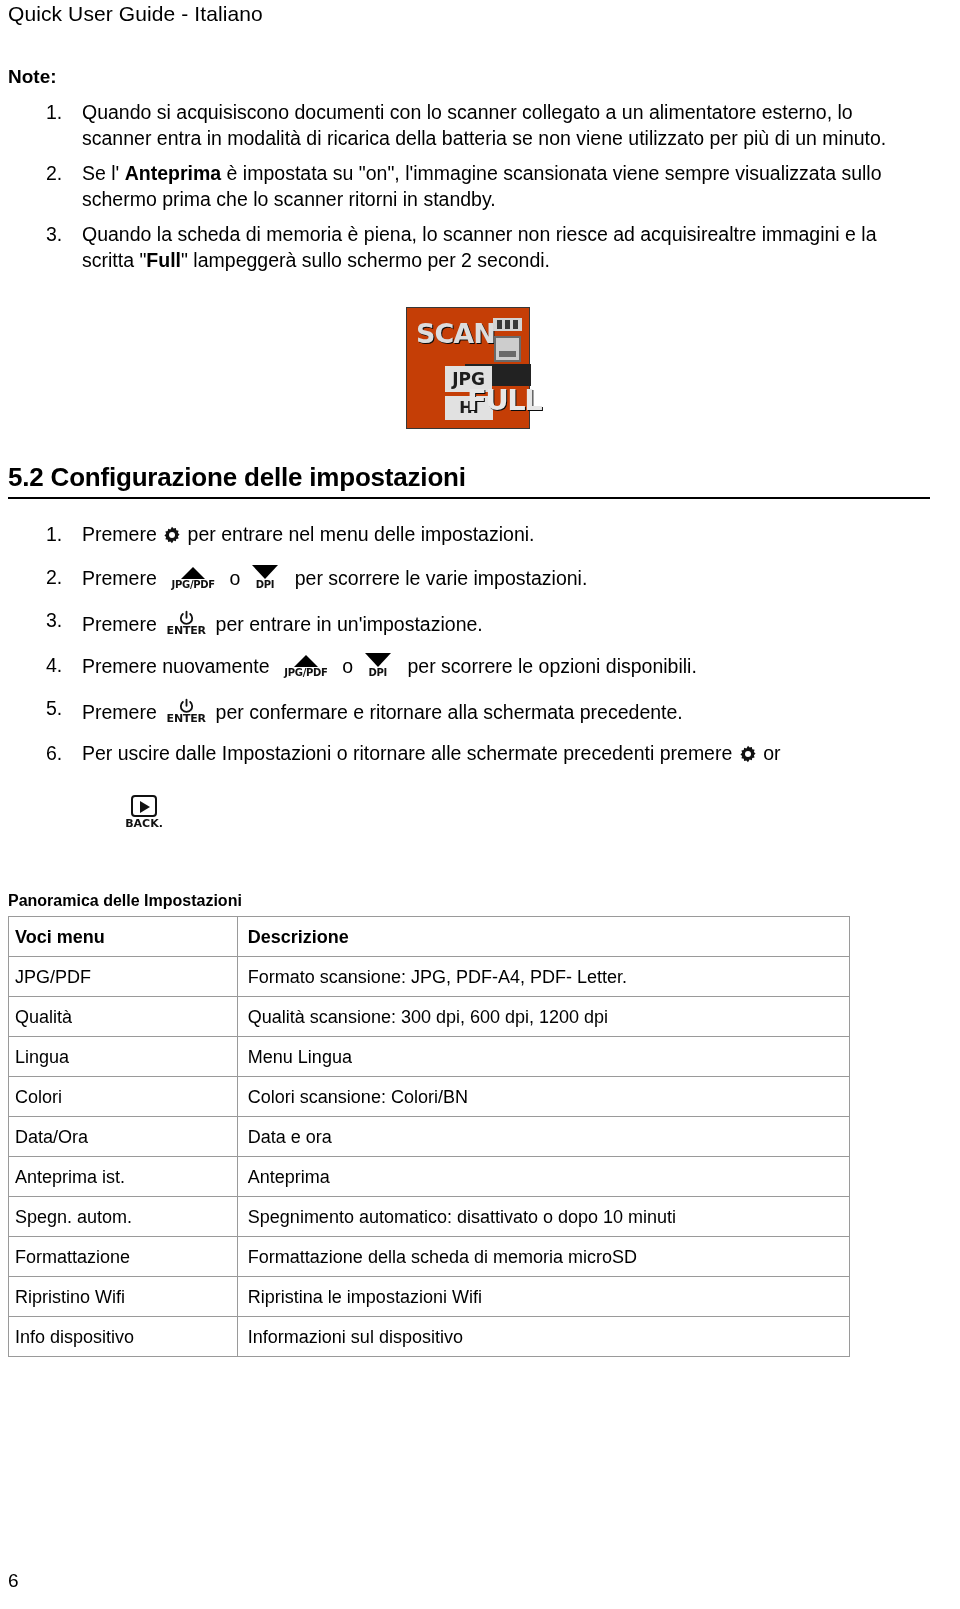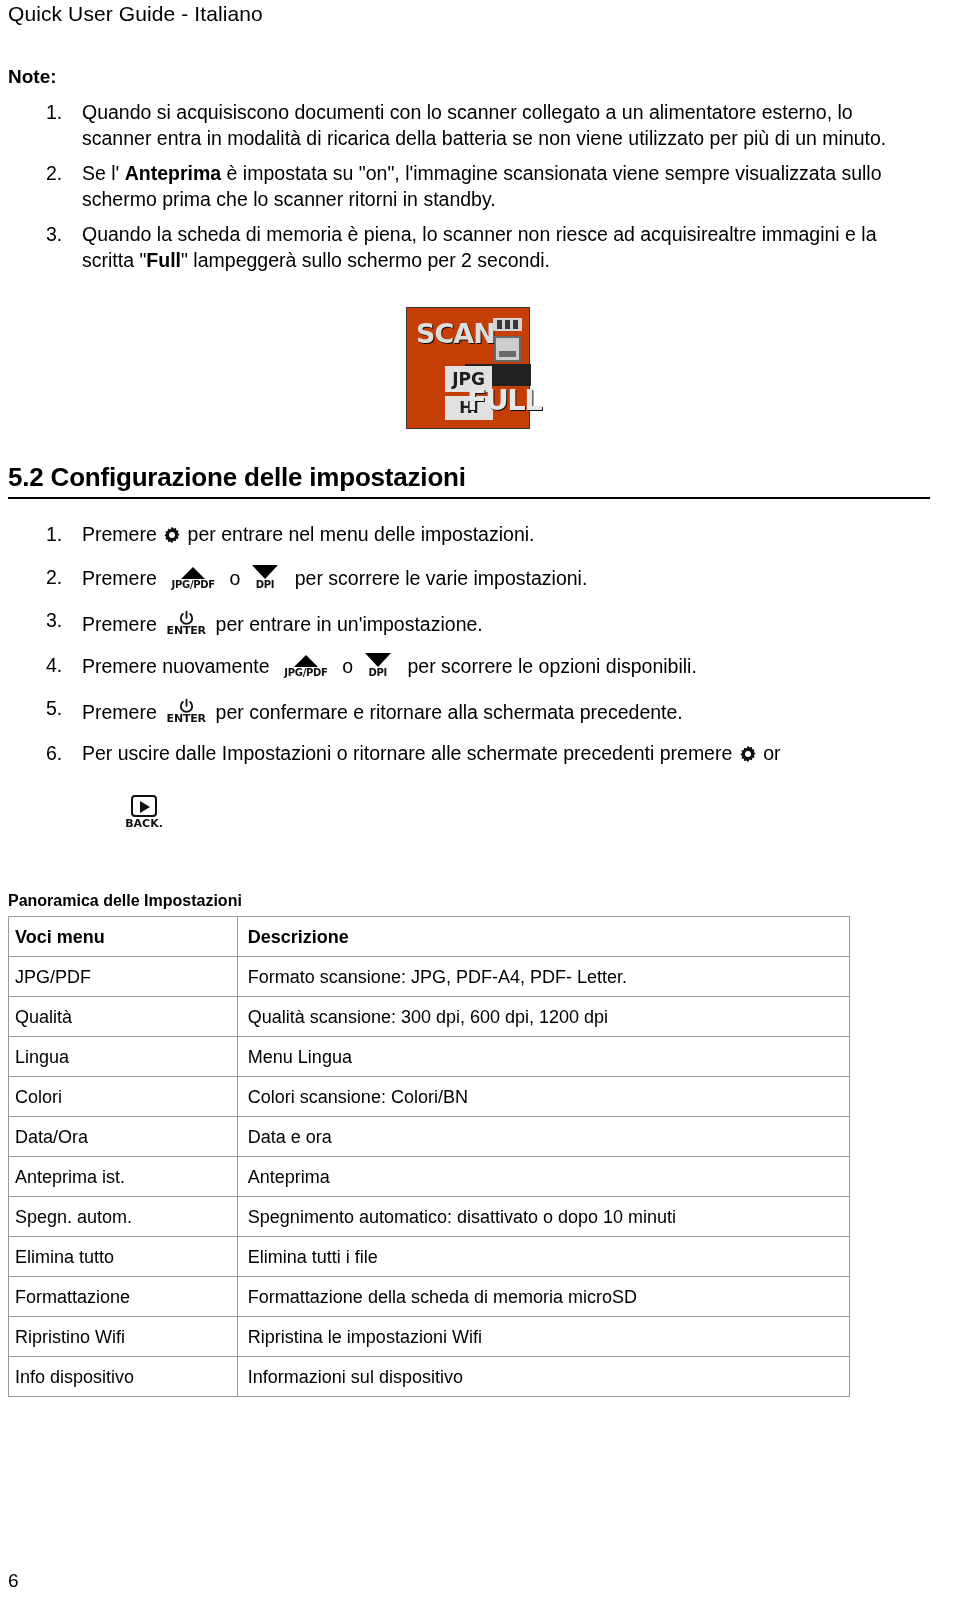--- a/index.html
+++ b/index.html
@@ -413,24 +413,20 @@
         </tr>
         <tr>
           <td class="c1">Anteprima ist.</td>
           <td class="c2">Anteprima</td>
         </tr>
         <tr>
           <td class="c1">Spegn. autom.</td>
           <td class="c2">Spegnimento automatico: disattivato o dopo 10 minuti</td>
         </tr>
         <tr>
-          <td class="c1">Elimina tutto</td>
-          <td class="c2">Elimina tutti i file</td>
-        </tr>
-        <tr>
           <td class="c1">Formattazione</td>
           <td class="c2">Formattazione della scheda di memoria microSD</td>
         </tr>
         <tr>
           <td class="c1">Ripristino Wifi</td>
           <td class="c2">Ripristina le impostazioni Wifi</td>
         </tr>
         <tr>
           <td class="c1">Info dispositivo</td>
           <td class="c2">Informazioni sul dispositivo</td>

